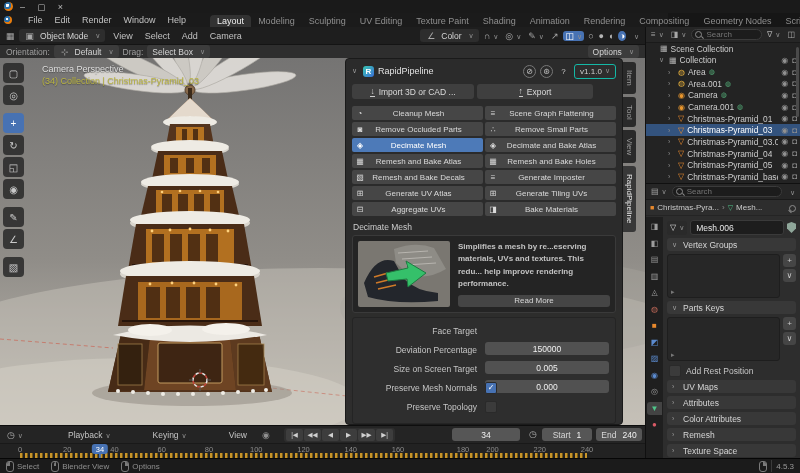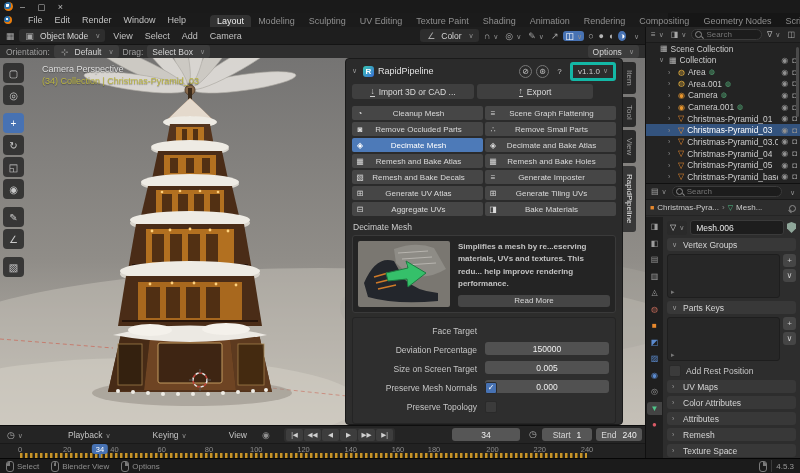--- a/index.html
+++ b/index.html
@@ -49,21 +49,21 @@
   .side-tab.active{background:#383838;color:#e8e8e8;}
   
   #rp{position:absolute;left:345px;top:0;width:278px;height:367px;background:rgba(40,40,40,.97);
       border:1px solid #1a1a1a;border-radius:4px;box-sizing:border-box;padding:4px 6px;}
   #rp-head{display:flex;align-items:center;gap:4px;height:16px;}
   .rp-logo{width:11px;height:11px;border-radius:3px;background:linear-gradient(135deg,#39c7b2,#3a6fd8);
            color:#fff;font-size:8px;font-weight:bold;display:flex;align-items:center;justify-content:center;}
   #rp-title{color:#e2e2e2;font-size:9px;flex:1;}
   .rp-hicon{width:13px;height:13px;border-radius:50%;border:1px solid #777;color:#c9c9c9;font-size:8px;
             display:flex;align-items:center;justify-content:center;box-sizing:border-box;}
-  .rp-ver{background:#2d2d2d;border:3px solid #14b8a6;border-radius:3px;padding:0 5px;height:13px;
+  .rp-ver{background:#2d2d2d;border:1px solid #14b8a6;border-radius:3px;padding:0 5px;height:13px;
           display:flex;align-items:center;font-size:8px;color:#cfcfcf;}
   #rp-io{display:flex;gap:3px;margin-top:5px;}
   .rp-iobtn{background:#3f3f3f;border-radius:3px;height:15px;display:flex;align-items:center;
             justify-content:center;gap:4px;font-size:8.5px;color:#dcdcdc;padding:0 10px;}
   #rp-grid{display:grid;grid-template-columns:1fr 1fr;gap:2px;margin-top:7px;}
   .rp-btn{background:#464646;border-radius:2px;height:14px;display:flex;align-items:center;font-size:8px;color:#dadada;}
   .rp-btn.active{background:#4d7ab8;color:#fff;}
   .rp-ico{width:16px;text-align:center;font-size:8px;color:inherit;flex:none;}
   .rp-lbl{flex:1;text-align:center;margin-right:14px;white-space:nowrap;overflow:hidden;}
   #rp-sec{font-size:8.5px;color:#cdcdcd;margin:6px 0 3px 1px;}
@@ -720,25 +720,25 @@
           <div class="prop-cbrow">
             <span class="cb"></span>
             <span>Add Rest Position</span>
           </div>
           <div class="prop-head">
             <span class="prop-chev">›</span>
             <span>UV Maps</span>
           </div>
           <div class="prop-head">
             <span class="prop-chev">›</span>
-            <span>Color Attributes</span>
+            <span>Attributes</span>
           </div>
           <div class="prop-head">
             <span class="prop-chev">›</span>
-            <span>Attributes</span>
+            <span>Color Attributes</span>
           </div>
           <div class="prop-head">
             <span class="prop-chev">›</span>
             <span>Remesh</span>
           </div>
           <div class="prop-head">
             <span class="prop-chev">›</span>
             <span>Texture Space</span>
           </div>
         </div>
@@ -778,21 +778,21 @@
       <div id="ruler-ticks">
           <span class="tick" style="left: 20px;">0</span>
           <span class="tick" style="left: 67.25px;">20</span>
           <span class="tick" style="left: 114.5px;">40</span>
           <span class="tick" style="left: 161.75px;">60</span>
           <span class="tick" style="left: 209px;">80</span>
           <span class="tick" style="left: 256.25px;">100</span>
           <span class="tick" style="left: 303.5px;">120</span>
           <span class="tick" style="left: 350.75px;">140</span>
           <span class="tick" style="left: 398px;">160</span>
-          <span class="tick" style="left: 434px;">180</span>
+          <span class="tick" style="left: 463px;">180</span>
           <span class="tick" style="left: 492.5px;">200</span>
           <span class="tick" style="left: 539.75px;">220</span>
           <span class="tick" style="left: 587px;">240</span>
         </div>
       <div id="kf-band"></div>
       <div id="playhead" style="left:100px;">
         <div class="ph-badge">34</div>
         <div class="ph-line"></div>
       </div>
     </div>

